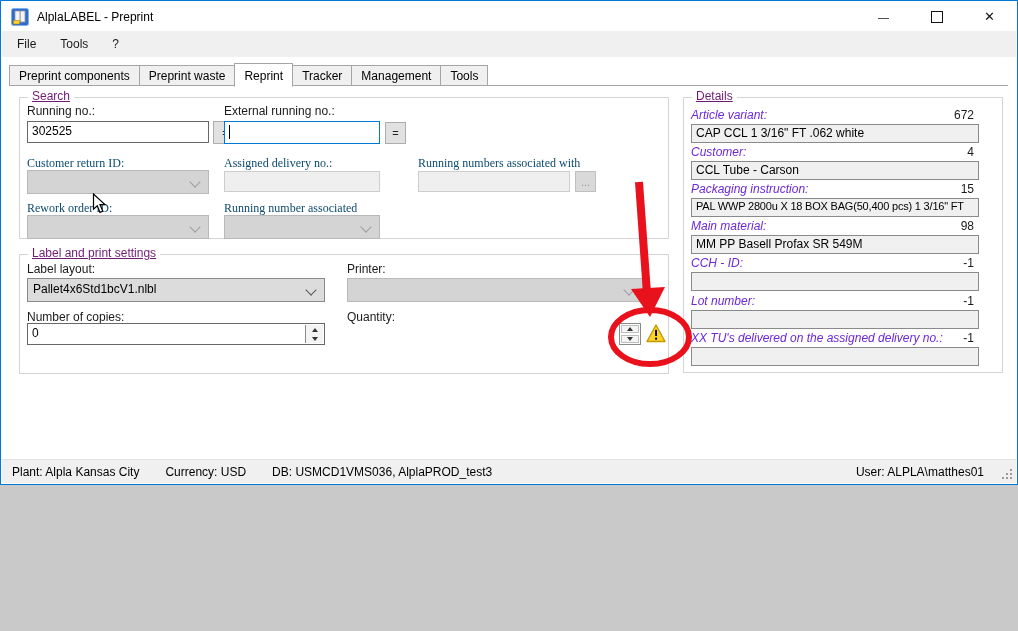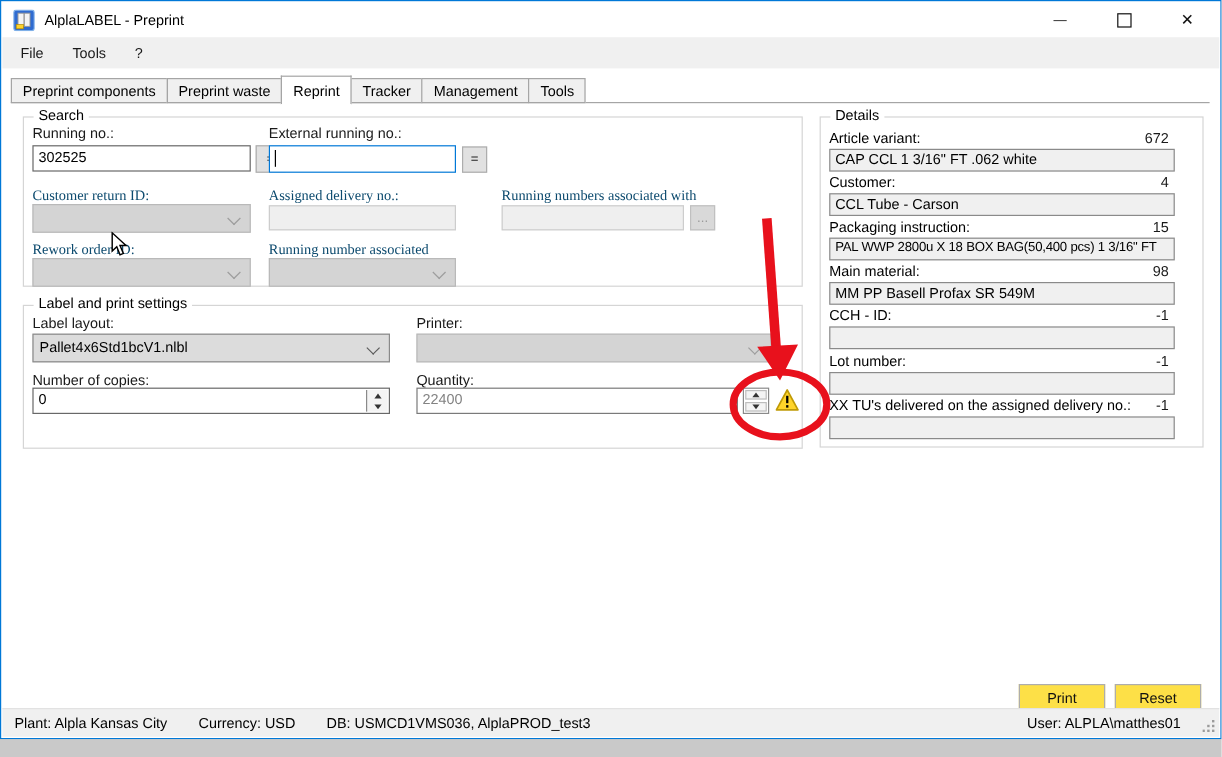--- a/index.html
+++ b/index.html
@@ -1,38 +1,38 @@
 <!DOCTYPE html>
 <html><head>
 <meta charset="utf-8">
 <style>
   html,body{margin:0;padding:0;background:#c9c9c9;}
   .window{
-    position:relative;width:1018px;height:616px;box-sizing:border-box;
+    position:relative;width:1018px;height:485px;box-sizing:border-box;
     background:#ffffff;border:1px solid #0078d7;overflow:hidden;
     font-family:"Liberation Sans",sans-serif;font-size:12px;color:#000;
   }
   
   .titlebar{position:absolute;left:1px;top:1px;right:1px;height:29px;background:#fff;display:flex;align-items:center;}
   .app-icon{margin-left:9px;width:18px;height:18px;flex:0 0 auto;}
   .title-text{margin-left:8px;color:#000;}
   .win-controls{margin-left:auto;display:flex;height:29px;}
   .win-btn{width:53px;height:29px;display:flex;align-items:center;justify-content:center;color:#111;}
   .max-glyph{width:10px;height:10px;border:1px solid #111;}
   
   .menubar{position:absolute;left:1px;top:30px;right:1px;height:26px;background:#f0f0f0;display:flex;align-items:center;}
   .menu-item{padding:5px 9px;margin-left:6px;color:#1a1a1a;}
   
   .tabstrip{position:absolute;left:8px;top:61px;height:24px;display:flex;align-items:flex-end;z-index:3;}
   .tab{box-sizing:border-box;height:21px;padding:3px 9px 0;background:#f0f0f0;border:1px solid #a5a5a5;margin-right:-1px;white-space:nowrap;}
   .tab.active{height:24px;padding-top:5px;background:#fff;border-bottom:1px solid #fff;position:relative;z-index:4;margin-bottom:-1px;}
   .pane-edge{position:absolute;left:8px;right:9px;top:84px;border-top:1px solid #a5a5a5;}
   
   .groupbox{position:absolute;box-sizing:border-box;border:1px solid #d5d5d5;background:#fff;}
-  .grouplabel{position:absolute;top:-9px;left:8px;background:#fff;padding:0 4px;color:#000000;white-space:nowrap;}
+  .grouplabel{position:absolute;top:-9px;left:8px;background:#fff;padding:0 4px;color:#701a75;white-space:nowrap;text-decoration:underline;}
   .lbl{position:absolute;white-space:nowrap;color:#1a1a1a;}
   .lbl.dis{color:#0c4a6e;font-family:Liberation Serif, serif;}
   .txt{position:absolute;box-sizing:border-box;border:1px solid #686868;background:#fff;padding:2px 4px;white-space:nowrap;overflow:hidden;}
   .txt.focused{border-color:#0078d7;}
   .txt.disabled{background:#efefef;border-color:#cdcdcd;color:#9a9a9a;}
   .txt.grayval{color:#838383;border-color:#7a7a7a;}
   .caret{position:absolute;left:4px;top:3px;width:1px;height:14px;background:#000;}
   .eqbtn{position:absolute;box-sizing:border-box;background:#e1e1e1;border:1px solid #adadad;display:flex;align-items:center;justify-content:center;font-size:11px;color:#222;}
   .eqbtn.dis{background:#d9d9d9;border-color:#c0c0c0;color:#9a9a9a;}
   .combo{position:absolute;box-sizing:border-box;border:1px solid #8a8a8a;background:#dcdcdc;padding:3px 22px 0 5px;white-space:nowrap;overflow:hidden;}
@@ -40,21 +40,21 @@
   .chev{position:absolute;right:9px;top:7px;width:7px;height:7px;border-right:1.5px solid #5a5a5a;border-bottom:1.5px solid #5a5a5a;transform:rotate(45deg);}
   .combo.disabled .chev{border-color:#9e9e9e;}
   .nud-spin{position:absolute;right:1px;top:1px;bottom:1px;width:17px;border-left:1px solid #8a8a8a;display:flex;flex-direction:column;background:#f4f4f4;}
   .nud-half{flex:1;display:flex;align-items:center;justify-content:center;}
   .tri-up{width:0;height:0;border-left:3.5px solid transparent;border-right:3.5px solid transparent;border-bottom:4.5px solid #333;}
   .tri-down{width:0;height:0;border-left:3.5px solid transparent;border-right:3.5px solid transparent;border-top:4.5px solid #333;}
   .spinbox{position:absolute;box-sizing:border-box;border:1px solid #8a8a8a;background:#fff;display:flex;flex-direction:column;}
   .spinbox .nud-half{border:1px solid #bdbdbd;background:#f4f4f4;margin:1px;}
   .warn{position:absolute;}
   
-  .drow-label{position:absolute;left:7px;white-space:nowrap;color:#000000;}
+  .drow-label{position:absolute;left:7px;white-space:nowrap;color:#6d28d9;font-style:italic;}
   .drow-num{position:absolute;right:28px;color:#1a1a1a;}
   .dfield{position:absolute;left:7px;width:288px;height:19px;box-sizing:border-box;border:1px solid #8a8a8a;background:#f0f0f0;padding:1px 4px;white-space:nowrap;overflow:hidden;}
   
   .btn{position:absolute;box-sizing:border-box;width:72px;height:23px;background:#fde047;border:1px solid #adadad;display:flex;align-items:center;justify-content:center;color:#111;}
   
   .statusbar{position:absolute;left:1px;right:1px;bottom:1px;height:23px;background:#f0f0f0;border-top:1px solid #e2e2e2;display:flex;align-items:center;}
   .status-left{display:flex;gap:26px;margin-left:10px;white-space:nowrap;}
   .status-user{position:absolute;right:32px;white-space:nowrap;}
   .grip{position:absolute;right:3px;bottom:3px;}
   
@@ -165,21 +165,20 @@
         <div class="nud-half">
             <span class="tri-up"></span>
           </div>
         <div class="nud-half">
             <span class="tri-down"></span>
           </div>
       </div>
     </div>
 
     <span class="lbl" style="left:327px;top:55px;">Quantity:</span>
-    <div class="txt grayval" style="left:327px;top:68px;width:268px;height:22px;">22400</div>
     <div class="spinbox" style="left:599px;top:68px;width:22px;height:22px;">
       <div class="nud-half">
           <span class="tri-up"></span>
         </div>
       <div class="nud-half">
           <span class="tri-down"></span>
         </div>
     </div>
     <svg class="warn" style="left:626px;top:69px;" width="20" height="19" viewBox="0 0 20 19">
       <path d="M10 1 L19 17.5 H1 Z" fill="#ffd42a" stroke="#c09a06" stroke-width="1.4" stroke-linejoin="round"></path>

